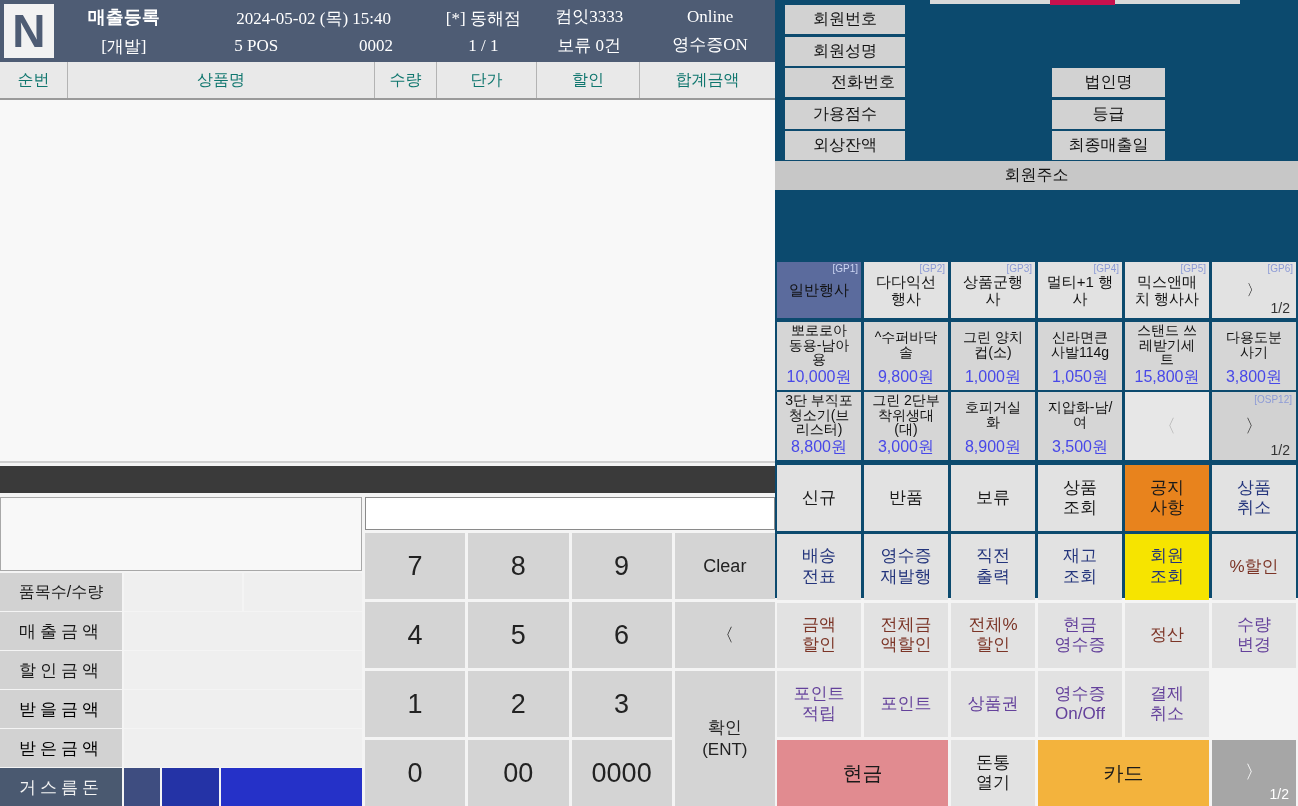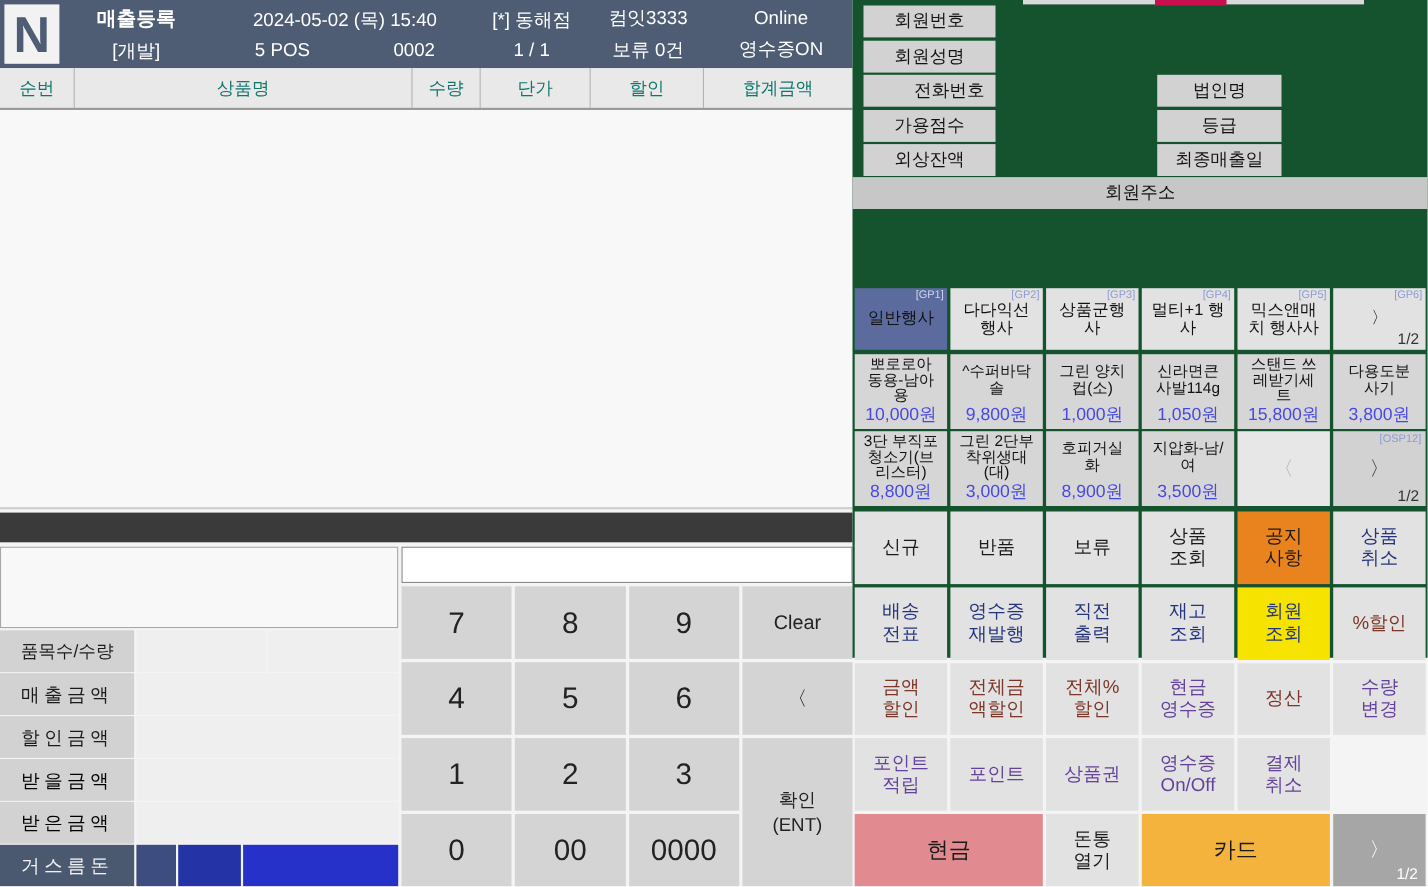--- a/index.html
+++ b/index.html
@@ -7,21 +7,21 @@
   body { font-family:"Liberation Sans","DejaVu Sans",sans-serif; }
   .screen { position:relative; width:1298px; height:806px; background:#f4f4f4; overflow:hidden; }
   .abs { position:absolute; }
 
   
   .pos-header { left:0; top:0; width:775px; height:62px; background:#4e5c74; color:#fff;
     display:flex; align-items:center; }
   .logo-box { width:50px; height:54px; background:#f2f2f2; color:#4e5c74; margin-left:4px;
     display:flex; align-items:center; justify-content:center; font-size:46px; font-weight:bold; }
   .hdr-col { display:flex; flex-direction:column; align-items:center; justify-content:center;
-    gap:6px; font-size:17px; }
+    gap:6px; font-size:17px;font-family:Liberation Serif, serif; }
   .hdr-title { width:140px; }
   .hdr-title .l1 { font-size:18px; font-weight:600; }
   .hdr-datetime { width:240px; }
   .hdr-datetime .l2 { display:flex; width:100%; justify-content:space-around; }
   .hdr-store { width:100px; }
   .hdr-terminal { width:112px; }
   .hdr-status { width:130px; }
 
   
   .thead { left:0; top:62px; width:775px; height:38px; background:#e9e9e9; display:flex;
@@ -56,21 +56,21 @@
   .keypad-display { left:365px; top:497px; width:410px; height:33px; background:#fff;
     border:1px solid #8a8a8a; }
   .keys { left:365px; top:533px; width:410px; height:273px; display:grid;
     grid-template-columns:repeat(4,1fr); grid-template-rows:repeat(4,1fr); gap:3px; }
   .key { background:#d4d4d4; display:flex; align-items:center; justify-content:center;
     font-size:27px; color:#222; white-space:pre-line; text-align:center; }
   .key.small { font-size:18px; }
   .key.enter { grid-column:4; grid-row:3 / 5; font-size:17px; line-height:1.25; }
 
   
-  .right-panel { left:775px; top:0; width:523px; height:598px; background:#14532d; }
+  .right-panel { left:775px; top:0; width:523px; height:598px; background:#0c4a6e; }
   .ind-gray { left:155px; top:0; width:310px; height:4px; background:#d9d9d9; }
   .ind-crimson { left:275px; top:0; width:65px; height:5px; background:#c8104e; }
 
   .fld { background:#d2d2d2; display:flex; align-items:center; justify-content:center;
     font-size:16px; font-weight:500; color:#111; height:29px; }
   .addr-bar { left:0; top:161px; width:523px; height:29px; background:#c7c7c7;
     display:flex; align-items:center; justify-content:center; font-size:16px; font-weight:500; color:#111; }
 
   .grid6 { display:grid; grid-template-columns:repeat(6,1fr); gap:3px; padding:0 2px; }
   .tabs { left:0; top:262px; width:523px; height:56px; }

